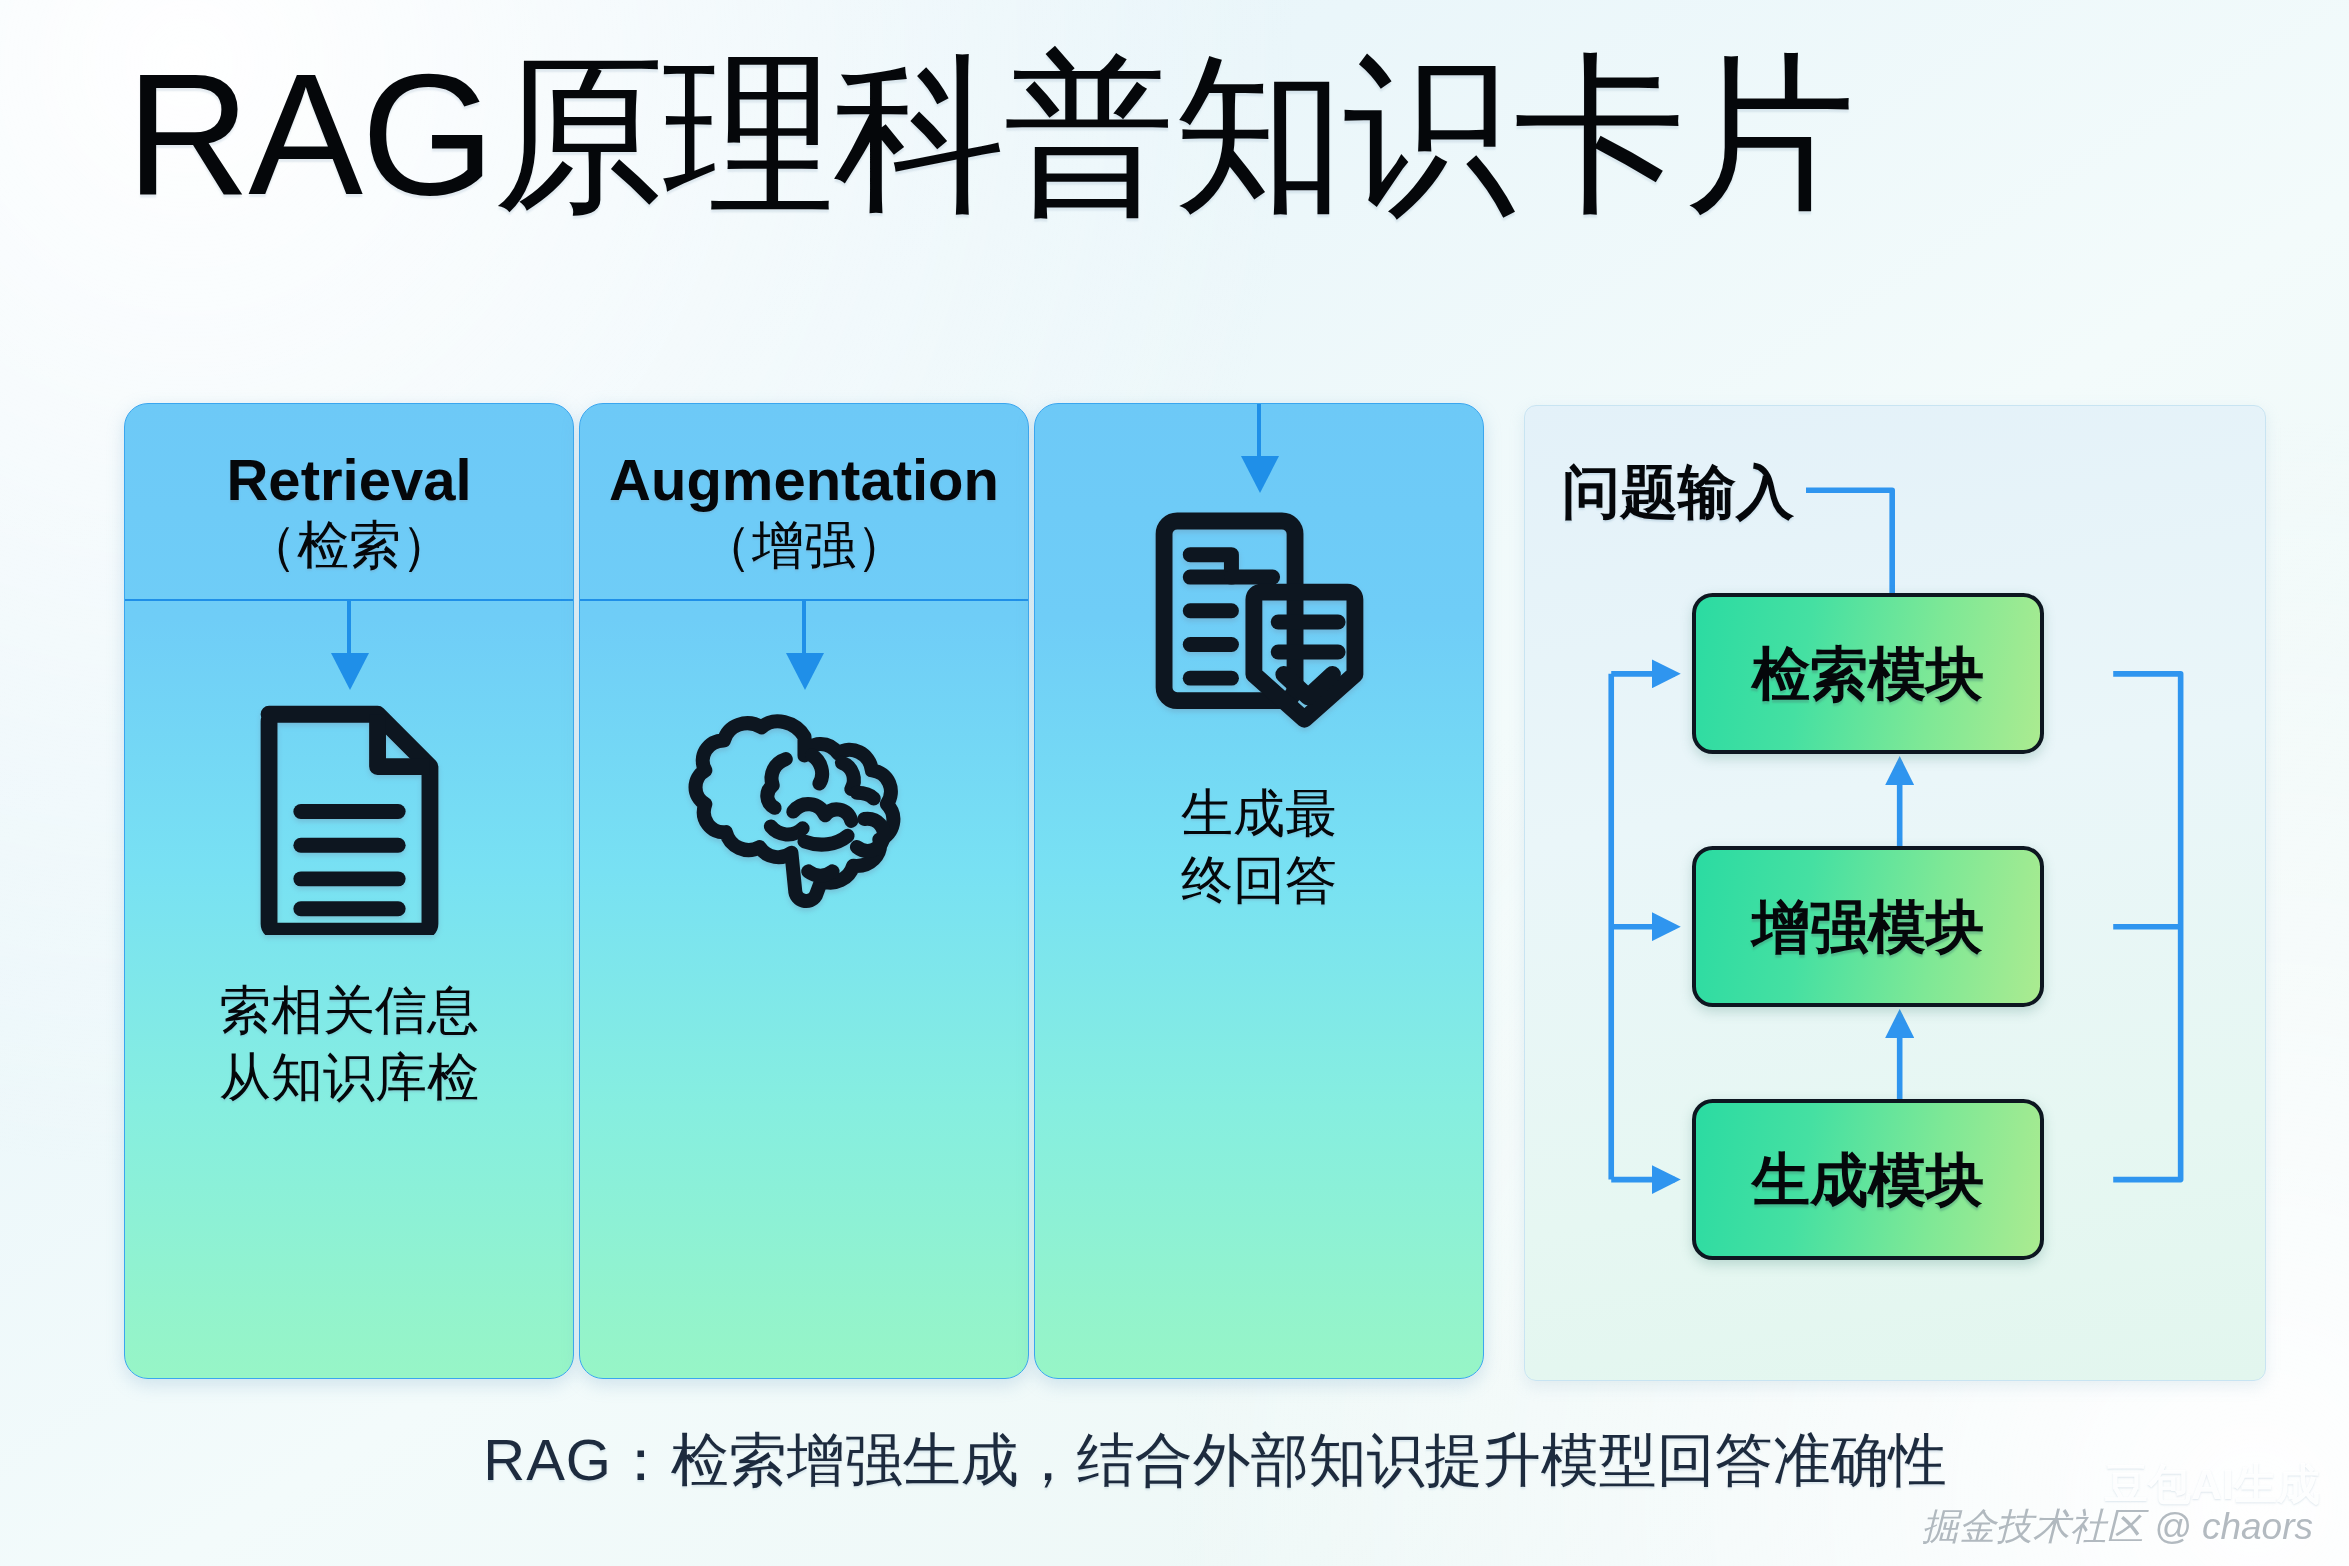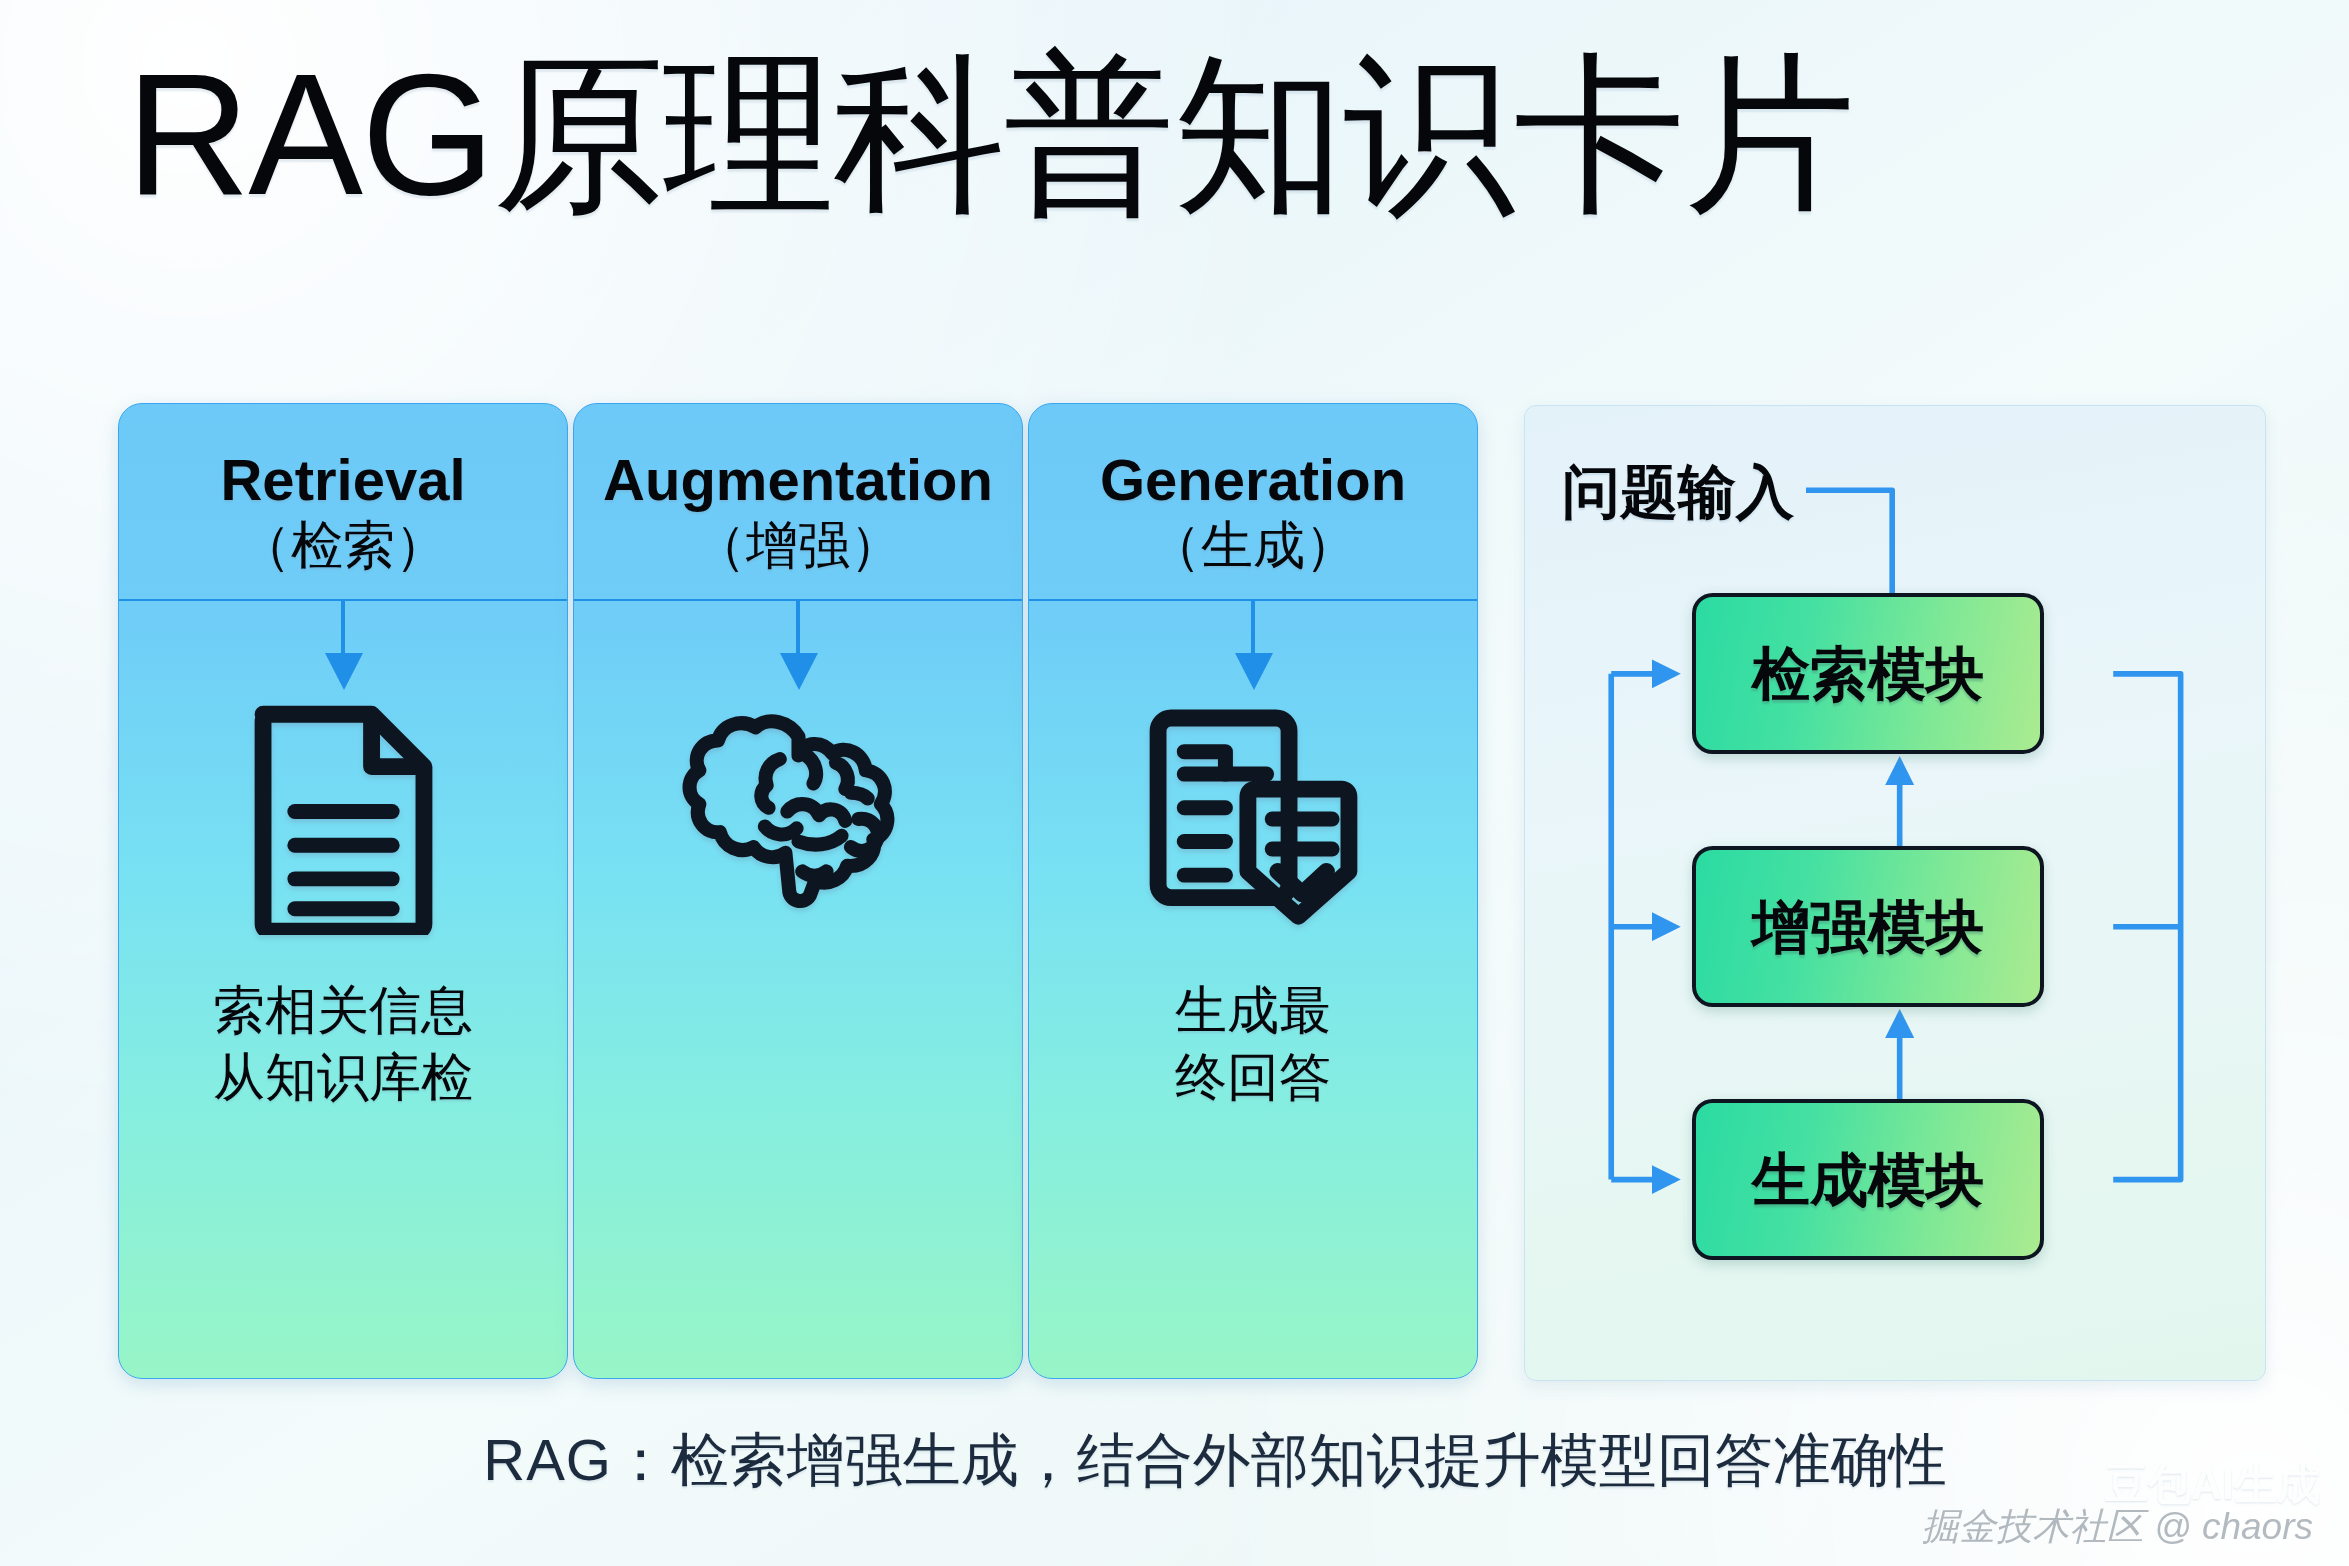--- a/index.html
+++ b/index.html
@@ -19,21 +19,21 @@
     position:absolute;left:126px;top:45px;width:2136px;
     font-size:172px;line-height:178px;
     font-weight:400;color:#05070a;
     letter-spacing:-1.9px;
     white-space:nowrap;
     text-shadow:0 2.8px 1.9px rgba(140,170,190,.22);
   }
 
   
   #cards{
-    position:absolute;left:118px;top:403px;
+    position:absolute;left:124px;top:403px;
     width:1360px;height:976px;
     display:flex;gap:5px;justify-content:space-between;
   }
   .card{
     flex:1 1 0;
     border-radius:24px;
     border:1.9px solid #3aa6ef;
     background:linear-gradient(180deg,
         #6dc9f7 0%,
         #6fcdf7 22%,
@@ -224,24 +224,20 @@
           <path d="M100 62 c7-1 12 5 10 11 c-2 6-9 8-14 4"></path>
           <path d="M50 66 c4 5 12 6 17 1"></path>
           <path d="M68 74 c8 3 17 2 23-3"></path>
           <path d="M70 90 c4 3 9 3 13 0"></path>
         </svg>
       </div>
     </div>
   </div>
 
   <div class="card">
-    <div class="card-head">
-      <div class="card-en">Generation</div>
-      <div class="card-cn">（生成）</div>
-    </div>
     <div class="card-body">
       <div class="arrow-down">
         <div class="stem"></div>
           <div class="head"></div>
       </div>
       <div class="icon-wrap">
         <svg width="229" height="232" viewBox="0 0 122 124" fill="none">
           <rect x="10" y="8" width="70" height="96" rx="7" stroke="#0d1620" stroke-width="9" fill="none"></rect>
           <path d="M24 26 h22 v12 H24" stroke="#0d1620" stroke-width="8" stroke-linecap="round" stroke-linejoin="round" fill="none"></path>
           <line x1="46" y1="38" x2="68" y2="38" stroke="#0d1620" stroke-width="8" stroke-linecap="round"></line>

